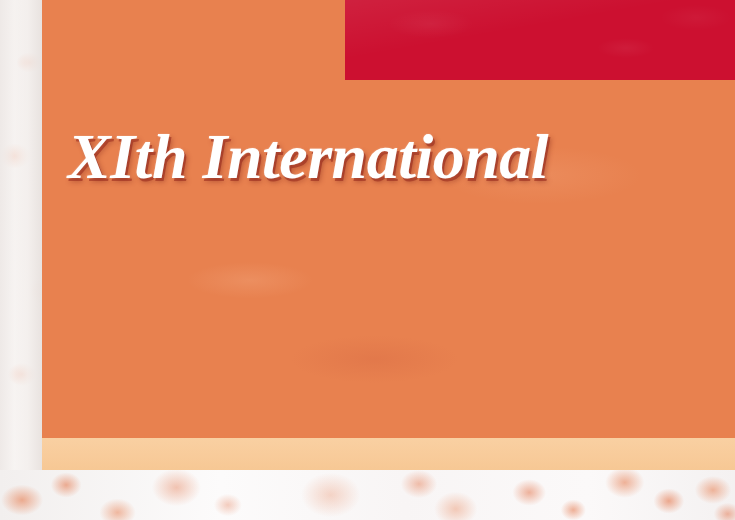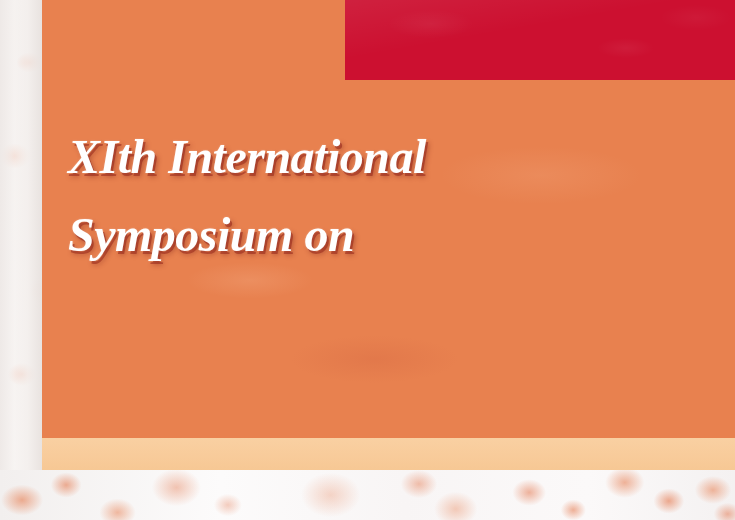--- a/index.html
+++ b/index.html
@@ -204,21 +204,21 @@
     position: absolute;
     left: 68px;
     top: 118px;
     width: 640px;
   }
   .title-line {
     color: #ffffff;
     font-family: "Liberation Serif", serif;
     font-style: italic;
     font-weight: bold;
-    font-size: 48px;
+    font-size: 64px;
     line-height: 78px;
     letter-spacing: -0.5px;
     white-space: nowrap;
     text-shadow:
       2px 3px 0 rgba(150,38,28,0.55),
       3px 4px 5px rgba(120,30,22,0.40),
       0 0 2px rgba(255,255,255,0.35);
   }
 </style>
 </head>
@@ -234,16 +234,15 @@
   <div class="red-banner">
     <div class="editor-name">David C. Seldin</div>
   </div>
 
   <div class="peach-band"></div>
 
   <div class="bottom-texture"></div>
 
   <div class="title-block">
     <div class="title-line">XIth International</div>
-    <div class="title-line">Symposium on</div>
   </div>
 
 </div>
 
 </body></html>

